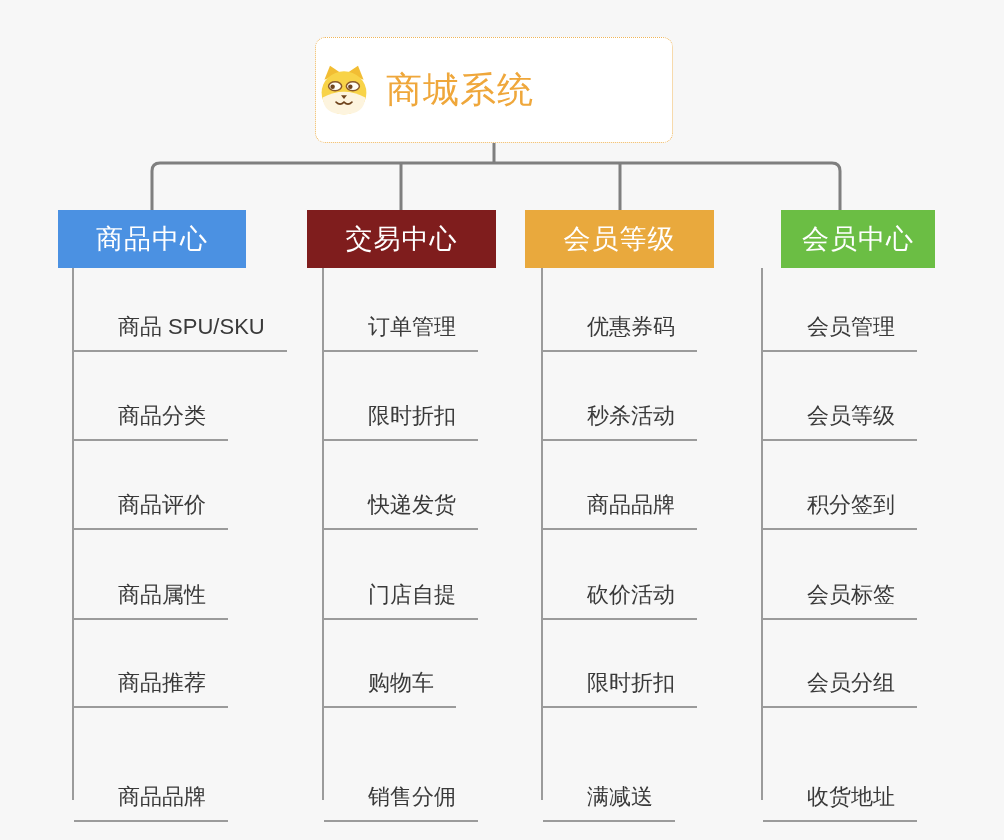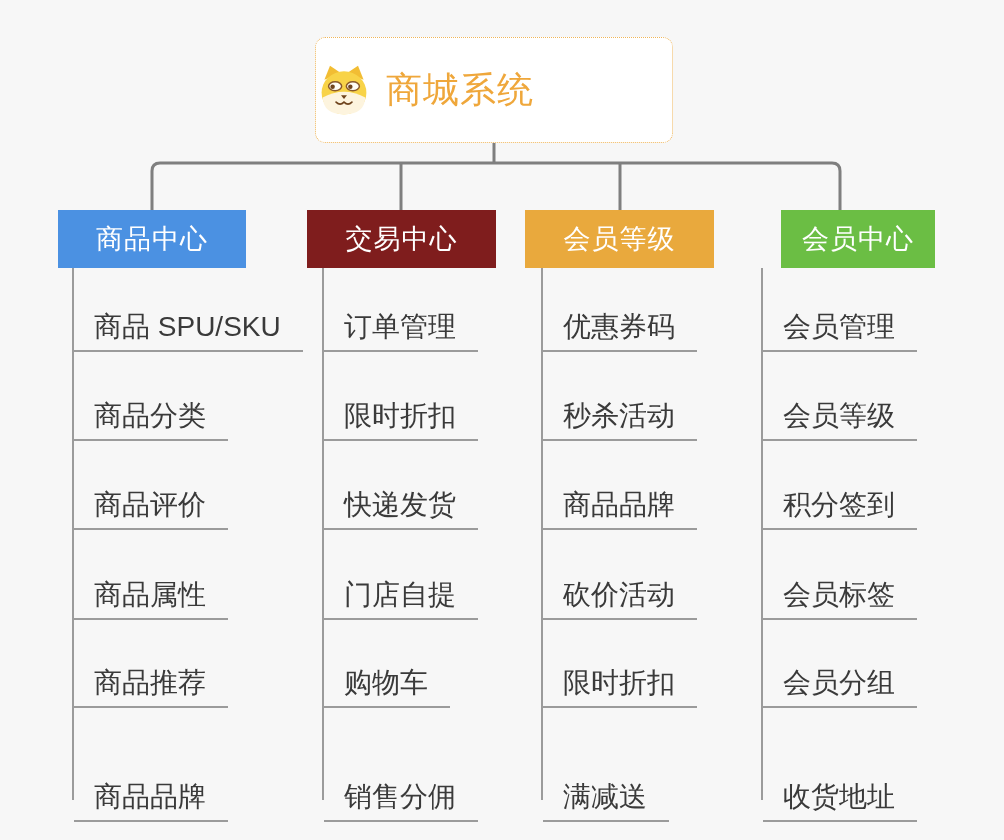--- a/index.html
+++ b/index.html
@@ -34,22 +34,22 @@
   .leaf-col{
     position:absolute;top:268px;height:532px;width:268px;
     border-left:2px solid #9b9b9b;box-sizing:border-box;
   }
   .c0{left:72px;}
   .c1{left:322px;}
   .c2{left:541px;}
   .c3{left:761px;}
   .leaf{
     position:absolute;left:0;display:inline-block;white-space:nowrap;
-    font-size:28px;line-height:26px;color:#3a3a3a;
-    padding:0 22px 10px 20px;border-bottom:2px solid #9b9b9b;
+    font-size:22px;line-height:26px;color:#3a3a3a;
+    padding:0 22px 10px 44px;border-bottom:2px solid #9b9b9b;
   }
   .r0{top:46px;}
   .r1{top:135px;}
   .r2{top:224px;}
   .r3{top:314px;}
   .r4{top:402px;}
   .r5{top:491px;margin-top:25px;}
 </style>
 </head>
 <body>

